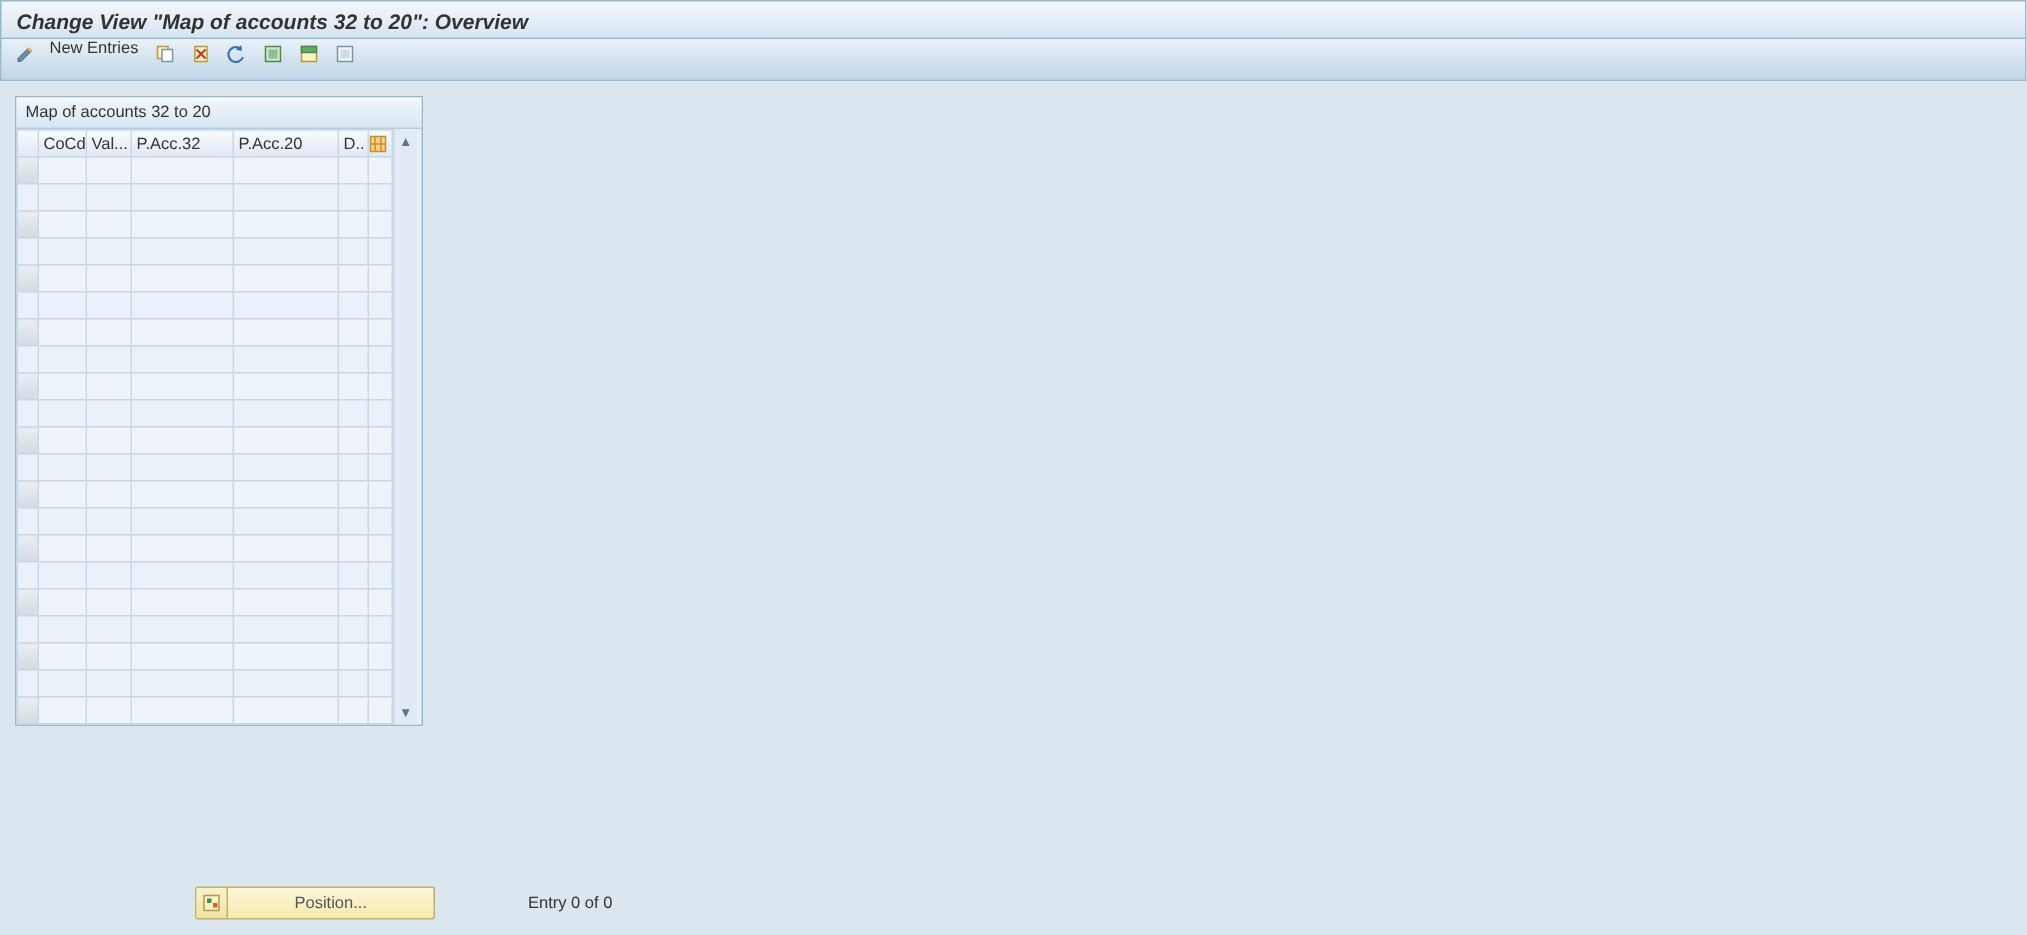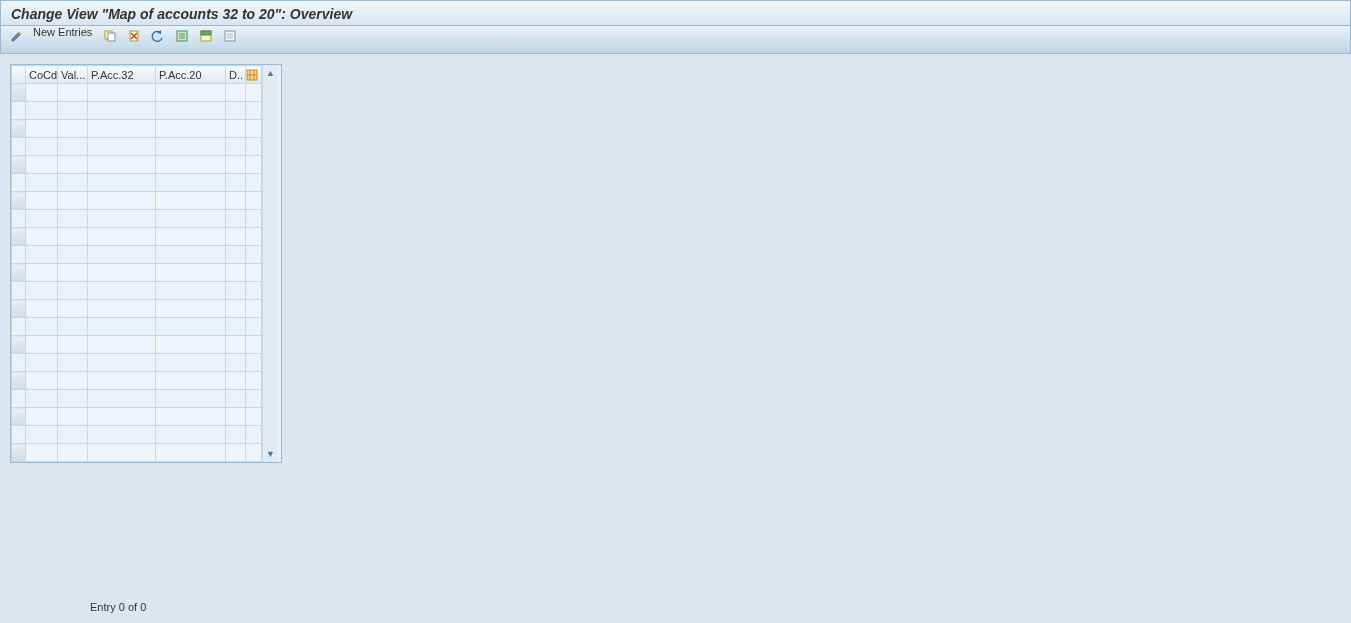--- a/index.html
+++ b/index.html
@@ -191,21 +191,21 @@
     justify-content: center;
     border-right: 1px solid #c2b06b;
     background: linear-gradient(#f9f2cf,#f0e3a5);
   }
   .position-btn .pos-label {
     flex: 1;
     text-align: center;
     color: #555;
   }
   .entry-text {
-    margin-left: 80px;
+    margin-left: 62px;
     color: #333;
   }
   
   svg { display: block; }
 </style>
 </head>
 <body>
 <div class="app">
 
 <div class="title-bar">
@@ -262,20 +262,21 @@
     <svg width="14" height="14" viewBox="0 0 14 14">
       <rect x="2" y="2" width="10" height="10" fill="#f3f6f9" stroke="#7a94ad"></rect>
       <rect x="4" y="4" width="6" height="6" fill="#cfdbe7"></rect>
     </svg>
   </span>
 
 </div>
 
 <div class="main">
   <div class="table-panel">
+    <div class="table-caption">Map of accounts 32 to 20</div>
     <div class="table-wrap">
       <table class="grid">
         <colgroup>
           <col class="col-sel">
               <col class="col-cocd">
               <col class="col-val">
           <col class="col-p32">
               <col class="col-p20">
               <col class="col-d">
               <col class="col-set">
@@ -494,16 +495,26 @@
       <div class="vscroll">
         <span class="arrow">▲</span>
         <span style="flex:1"></span>
         <span class="arrow">▼</span>
       </div>
     </div>
   </div>
 </div>
 
 <div class="footer-bar">
+  <div class="position-btn">
+    <span class="pos-icon">
+      <svg width="12" height="12" viewBox="0 0 12 12">
+        <rect x="1" y="1" width="10" height="10" fill="#f9f2cf" stroke="#b59a3c"></rect>
+        <rect x="3" y="3" width="3" height="3" fill="#4c8a4c"></rect>
+        <rect x="7" y="6" width="3" height="3" fill="#c06a2b"></rect>
+      </svg>
+    </span>
+    <span class="pos-label">Position...</span>
+  </div>
   <span class="entry-text">Entry 0 of 0</span>
 </div>
 
 </div>
 
 </body></html>

